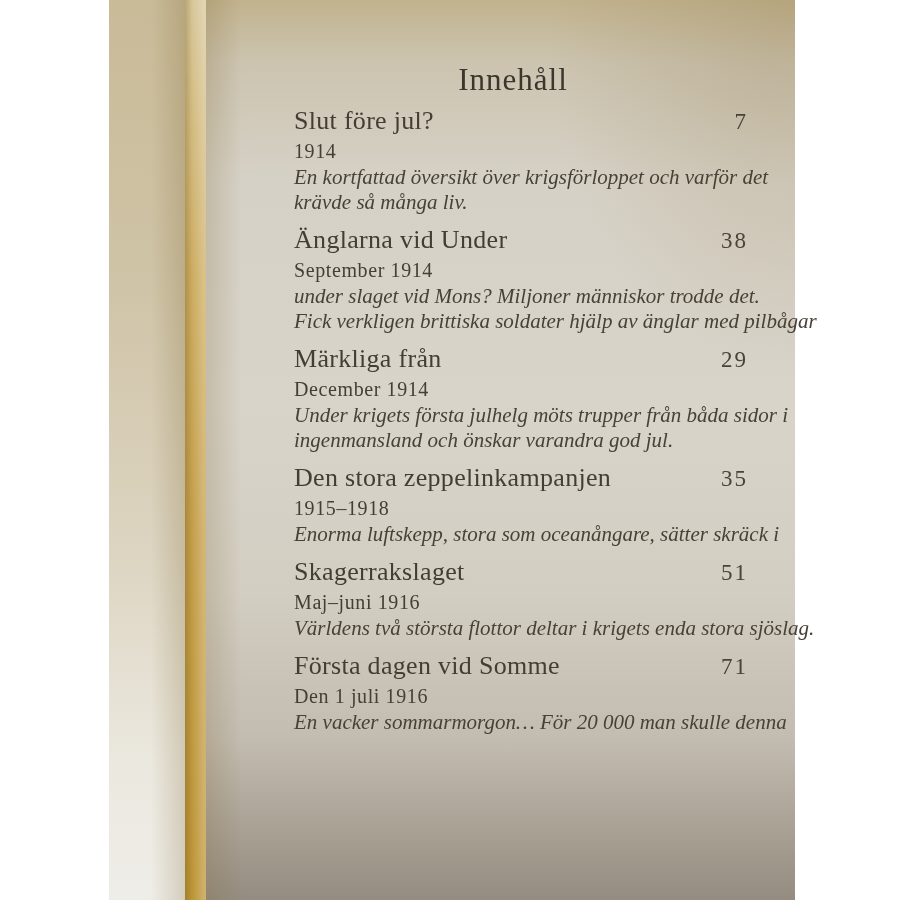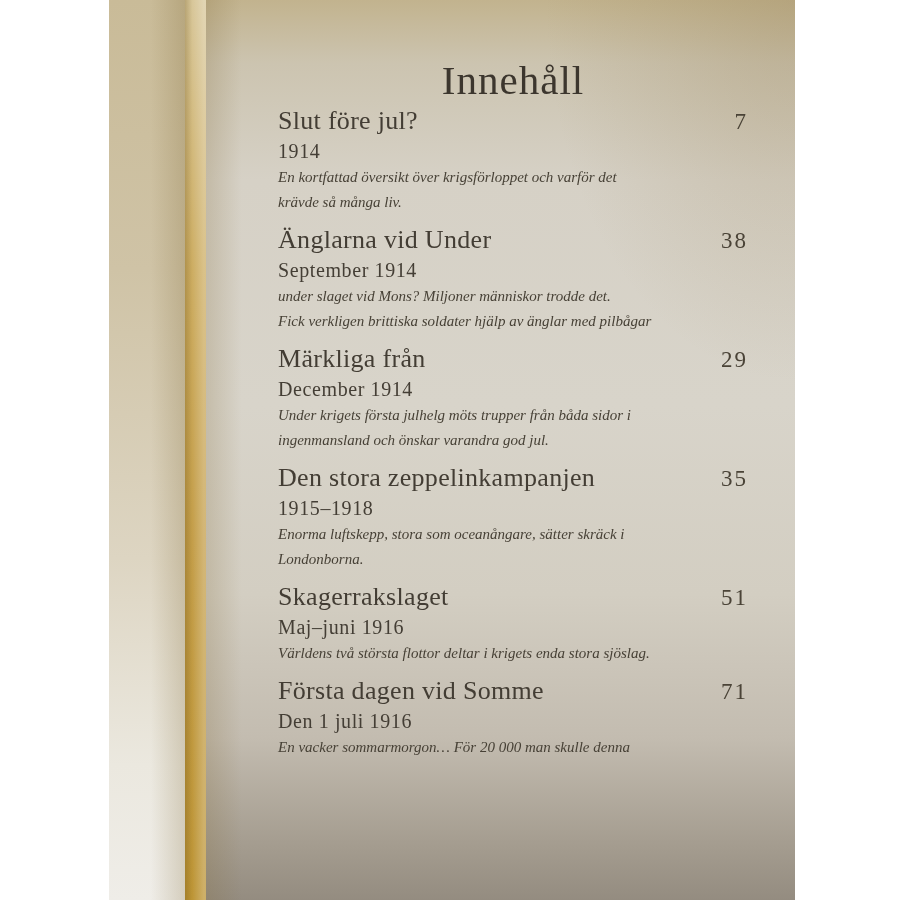--- a/index.html
+++ b/index.html
@@ -43,28 +43,28 @@
       linear-gradient(90deg, rgba(128,104,52,0.22) 0%, rgba(128,104,52,0) 6%),
       radial-gradient(ellipse at 100% 0%, rgba(152,130,86,0.30) 0%, rgba(152,130,86,0) 30%),
       linear-gradient(180deg, #c2b38e 0%, #ccc4b0 7%, #d6d1c6 20%, #d8d4ca 45%, #d3cec2 66%, #c3bcb0 82%, #a49c8f 94%, #948c80 100%);
     color: #433d34;
   }
 
   .page-title {
     padding-top: 54px;
     height: 106px;
     text-align: center;
-    font-size: 41px;
+    font-size: 31px;
     line-height: 52px;
     letter-spacing: 1px;
     color: #3c362e;
     font-weight: normal;
   }
 
-  .toc-entry { margin-bottom: 10px; }
+  .toc-entry { margin-bottom: 10px; margin-left: 16px; }
 
   .entry-head {
     display: flex;
     justify-content: space-between;
     align-items: baseline;
     font-size: 26px;
     line-height: 30px;
     color: #433d34;
   }
   .entry-title { letter-spacing: 0.3px; }
@@ -74,21 +74,21 @@
     color: #4a4337;
   }
   .entry-date {
     font-size: 20px;
     line-height: 28px;
     letter-spacing: 0.6px;
     color: #443e35;
   }
   .entry-desc {
     font-style: italic;
-    font-size: 15px;
+    font-size: 21px;
     color: #474136;
   }
   .entry-desc .desc-line {
     line-height: 25px;
     white-space: nowrap;
   }
 </style>
 </head>
 <body>
 
@@ -139,21 +139,20 @@
       </div>
 
       <div class="toc-entry">
         <div class="entry-head">
           <span class="entry-title">Den stora zeppelinkampanjen</span>
           <span class="entry-page-number">35</span>
         </div>
         <div class="entry-date">1915–1918</div>
         <div class="entry-desc">
           <div class="desc-line">Enorma luftskepp, stora som oceanångare, sätter skräck i</div>
-          <div class="desc-line">Londonborna.</div>
         </div>
       </div>
 
       <div class="toc-entry">
         <div class="entry-head">
           <span class="entry-title">Skagerrakslaget</span>
           <span class="entry-page-number">51</span>
         </div>
         <div class="entry-date">Maj–juni 1916</div>
         <div class="entry-desc">

